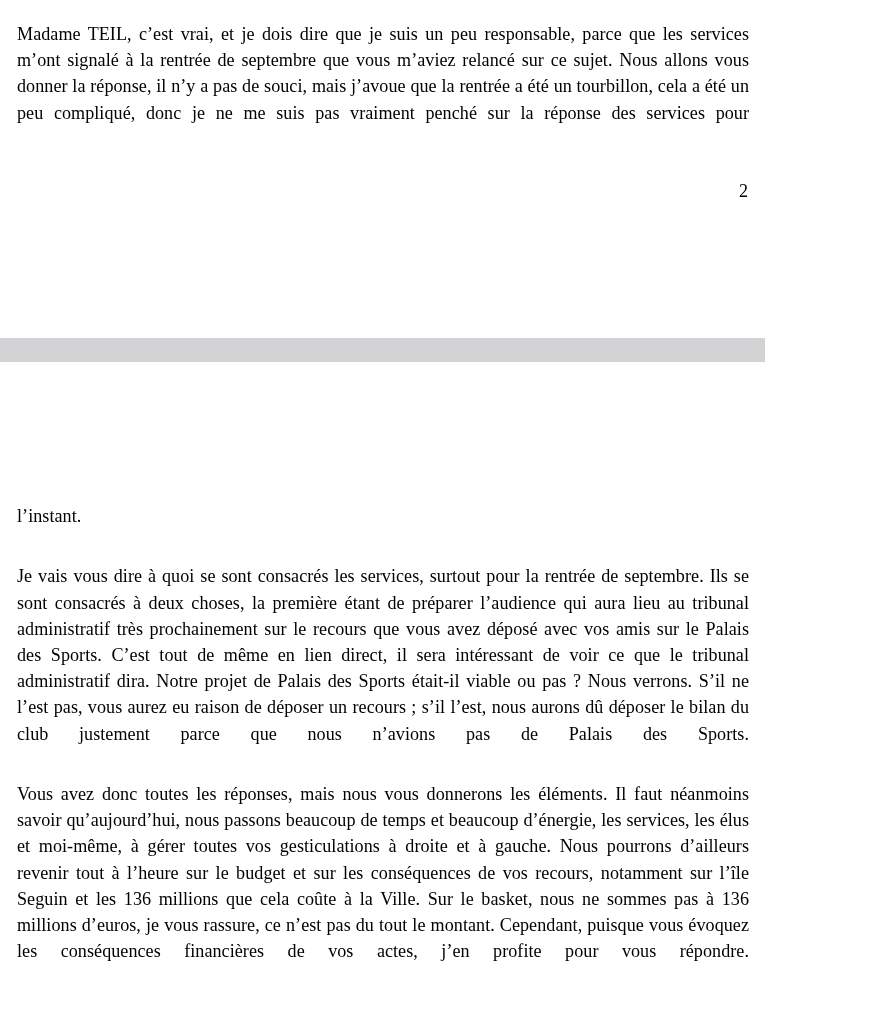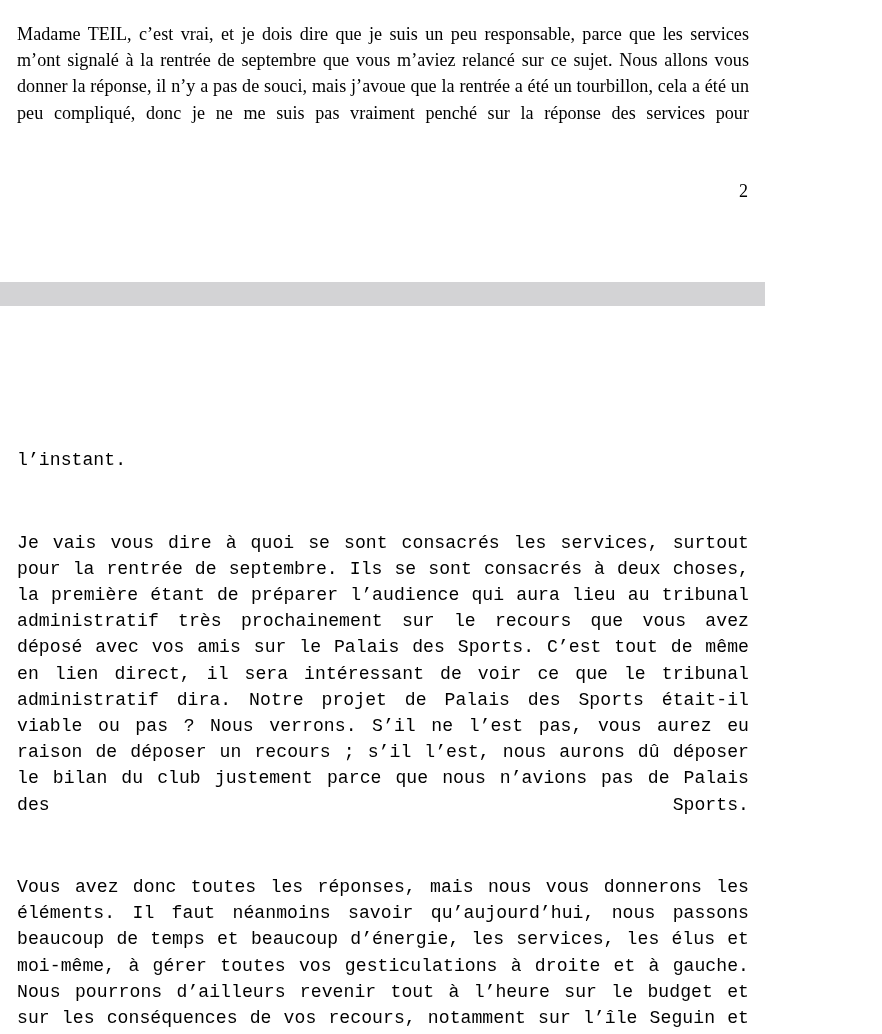--- a/index.html
+++ b/index.html
@@ -33,42 +33,41 @@
     box-sizing: border-box;
   }
   .page-pane.first {
     padding: 21px 16px 0 17px;
     height: 338px;
   }
   .page-pane.second {
     padding: 4px 16px 0 17px;
     flex: 1 1 auto;
     min-height: 0;
-    font-family: Liberation Mono, monospace;
   }
 
   
   .page-gap {
     height: 24px;
     background: #d3d3d5;
     flex: 0 0 24px;
   }
 
   
   .para {
     font-size: 18.1px;
     line-height: 26.2px;
     text-align: justify;
     text-justify: inter-word;
     margin: 0;
     letter-spacing: 0.05px;
     word-spacing: 0.2px;
   }
   .para + .para {
-    margin-top: 30px;
+    margin-top: 8px;
   }
   
   .para::after {
     content: "";
     display: inline-block;
     width: 100%;
   }
 
   
   .para.continuation {

